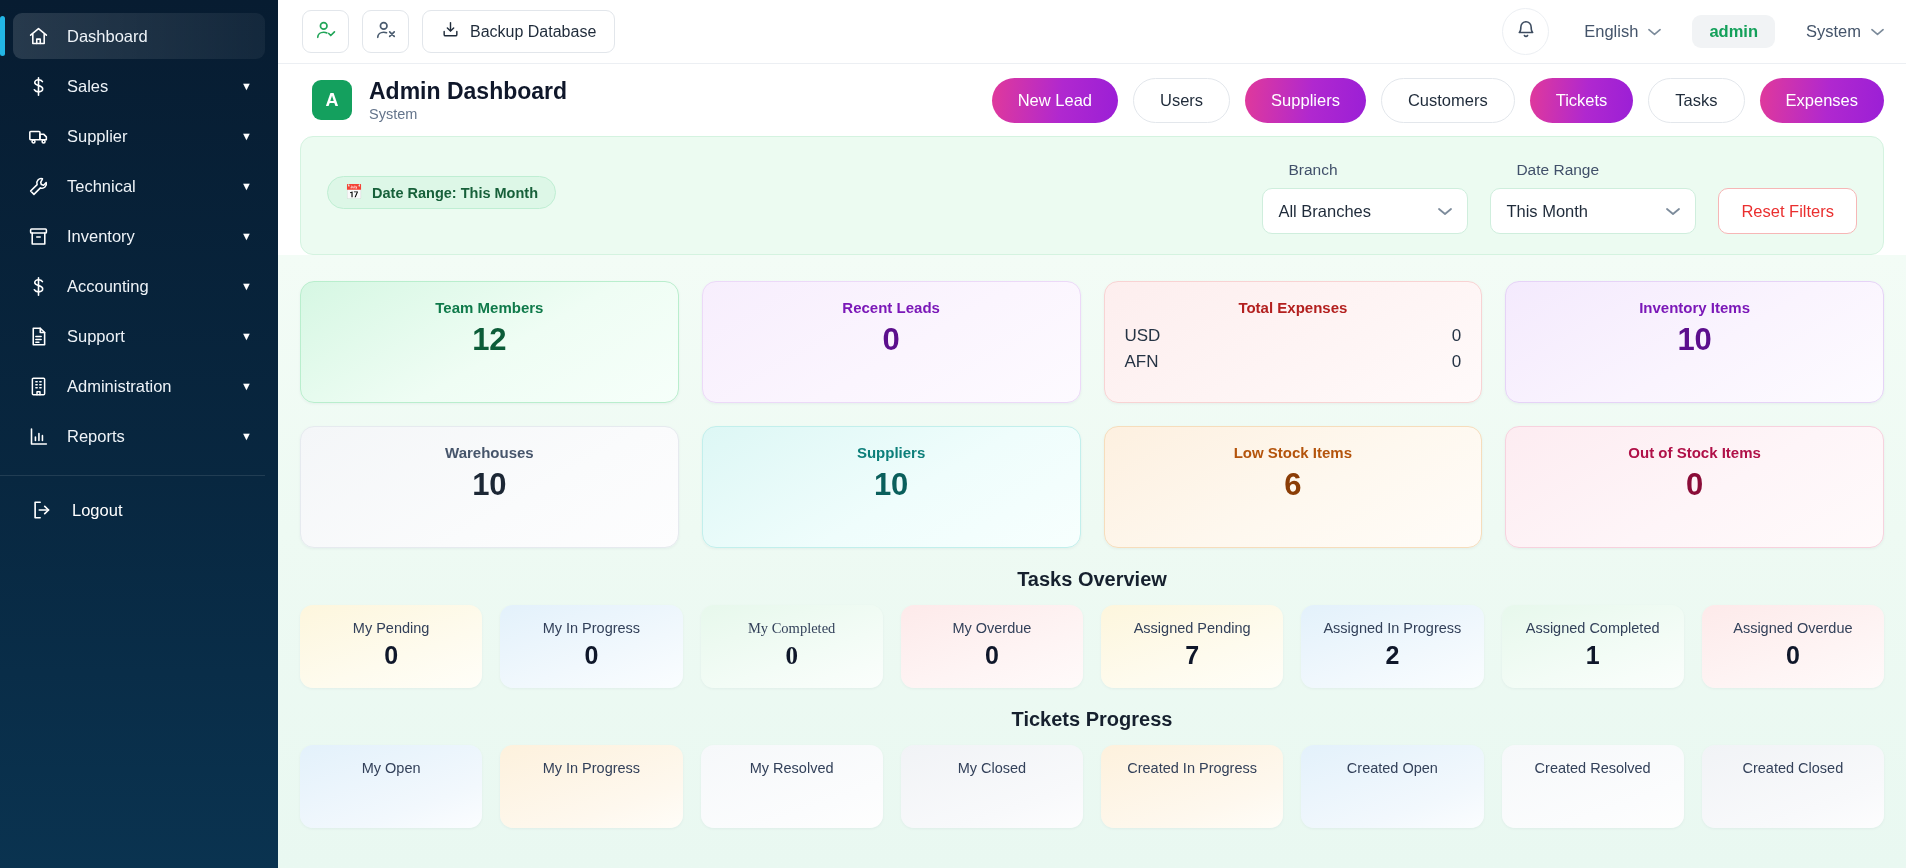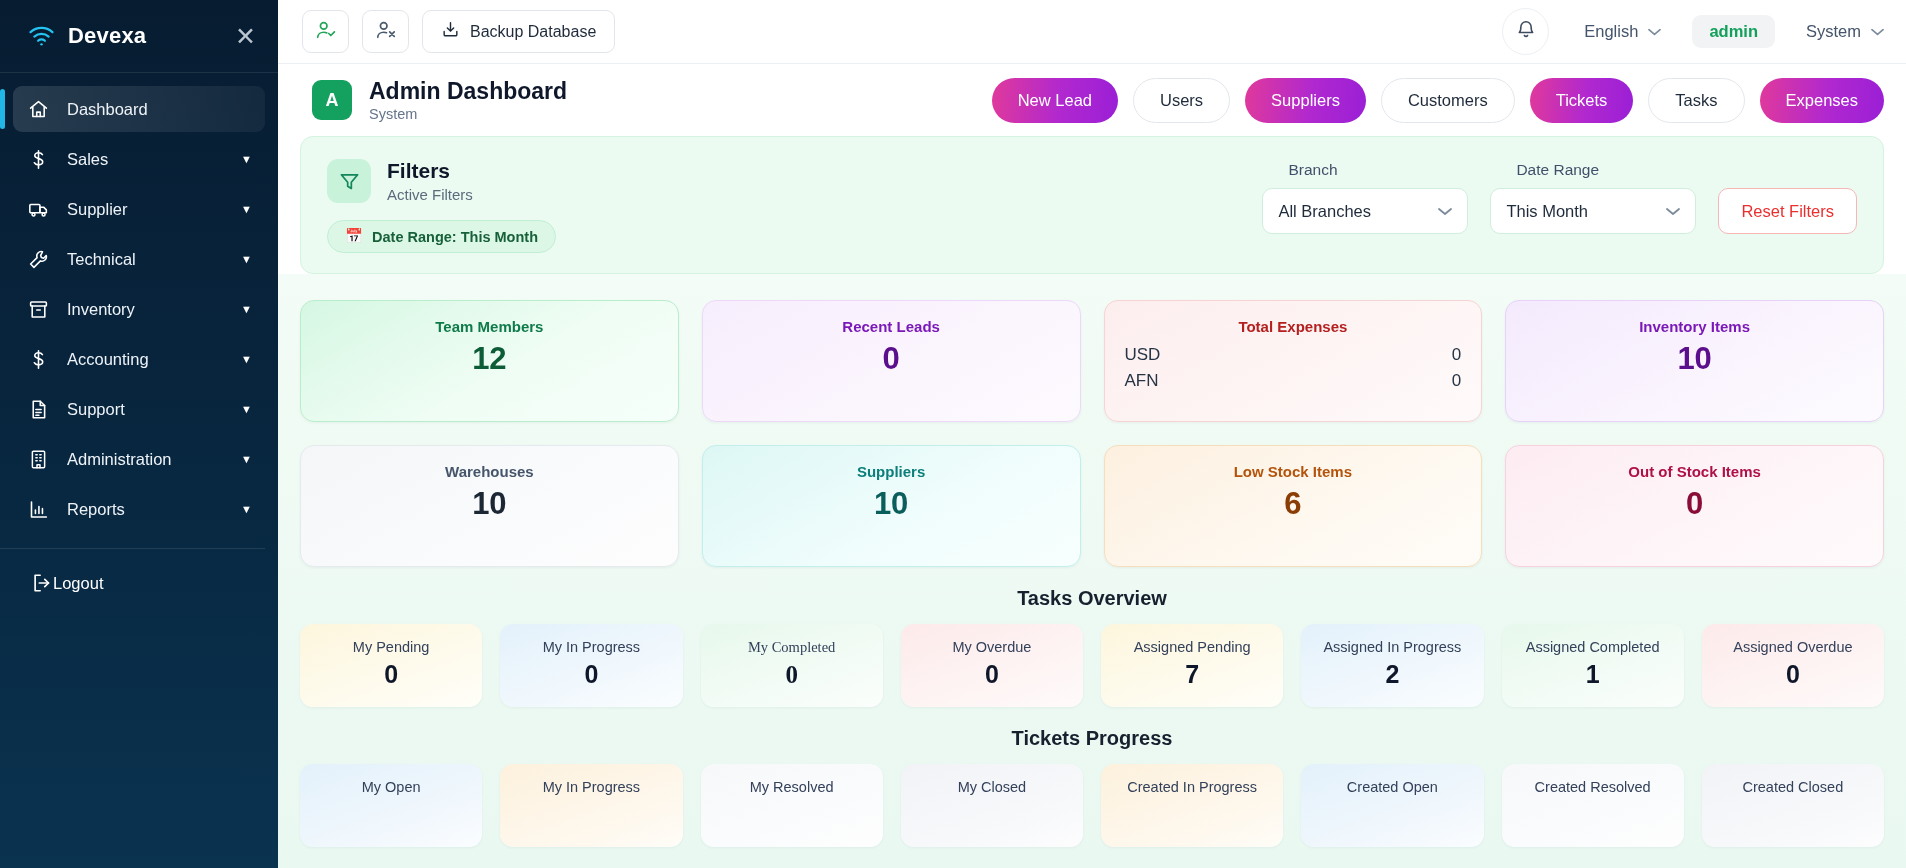--- a/index.html
+++ b/index.html
@@ -37,21 +37,21 @@
     background: linear-gradient(90deg,rgba(255,255,255,.13),rgba(255,255,255,.05));
   }
   .sb-item.active::before {
     content: ""; position: absolute; left: -13px; top: 3px; bottom: 3px;
     width: 5px; border-radius: 3px; background: #22b6e6;
   }
   .sb-ico { width: 23px; height: 23px; flex: 0 0 23px; display: flex; align-items: center; justify-content: center; }
   .sb-label { flex: 1; }
   .sb-caret { font-size: 11px; color: #ffffff; }
   .sb-sep { height: 1px; background: rgba(255,255,255,.10); margin: 16px 0 12px; }
-  .sb-logout { display: flex; align-items: center; height: 44px; margin-left: 26px; padding-left: 4px; cursor: pointer; font-size: 16.5px; }
+  .sb-logout { display: flex; align-items: center; gap: 19px; height: 44px; margin-left: 26px; padding-left: 4px; cursor: pointer; font-size: 16.5px; }
 
   
   .main { flex: 1; height: 868px; background: #ffffff; display: flex; flex-direction: column; overflow: hidden; }
 
   .topbar {
     height: 64px; flex: 0 0 64px; display: flex; align-items: center;
     padding: 0 22px 0 24px; gap: 13px; background: #fff;
     border-bottom: 1px solid #eceff3;
   }
   .icon-btn {
@@ -142,32 +142,20 @@
   }
   .mini-label { font-size: 14.5px; color: #33415a; text-align: center; white-space: nowrap; }
   .mini-value { font-size: 25px; font-weight: 600; color: #0f172a; margin-top: 5px; }
 </style>
 </head>
 <body>
 
 <div id="app">
 
   <aside class="sidebar">
-    <div class="sb-head">
-      <span class="sb-logo">
-        <svg width="27" height="22" viewBox="0 0 24 20" fill="none" stroke="#25c3ef" stroke-width="2" stroke-linecap="round">
-          <path d="M2 6.5a15 15 0 0 1 20 0"></path>
-            <path d="M5.5 10.5a10 10 0 0 1 13 0"></path>
-            <path d="M9 14.3a5 5 0 0 1 6 0"></path>
-            <circle cx="12" cy="17.6" r="1.1" fill="#25c3ef" stroke="none"></circle>
-        </svg>
-      </span>
-      <span class="sb-brand">Devexa</span>
-      <span class="sb-close">✕</span>
-    </div>
 
     <nav class="sb-nav">
       <div class="sb-item active">
         <span class="sb-ico">
           <svg width="21" height="21" viewBox="0 0 24 24" fill="none" stroke="#fff" stroke-width="1.8" stroke-linecap="round" stroke-linejoin="round">
               <path d="M3 10.5 12 3l9 7.5"></path>
               <path d="M5.5 9.5V20h13V9.5"></path>
               <path d="M10 20v-5h4v5"></path>
             </svg>
         </span>
@@ -357,31 +345,20 @@
         <div class="pill grad">Suppliers</div>
         <div class="pill ghost">Customers</div>
         <div class="pill grad">Tickets</div>
         <div class="pill ghost">Tasks</div>
         <div class="pill grad">Expenses</div>
       </div>
     </div>
 
     <div class="filters">
       <div class="f-left">
-        <div class="f-head">
-          <span class="f-ico">
-            <svg width="23" height="23" viewBox="0 0 24 24" fill="none" stroke="#12875a" stroke-width="1.8" stroke-linecap="round" stroke-linejoin="round">
-                <path d="M3.5 5h17l-6.6 7.8v6.4l-3.8-2.3v-4.1z"></path>
-              </svg>
-          </span>
-          <div>
-            <div class="f-title">Filters</div>
-            <div class="f-sub">Active Filters</div>
-          </div>
-        </div>
         <div class="chip">
           <span>📅</span>
           <span>Date Range: This Month</span>
         </div>
       </div>
 
       <div class="f-right">
         <div class="field">
           <span class="field-label">Branch</span>
           <div class="select">

